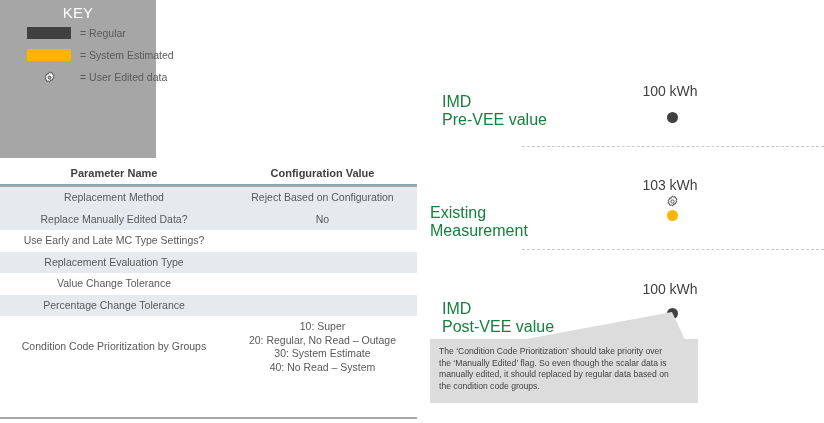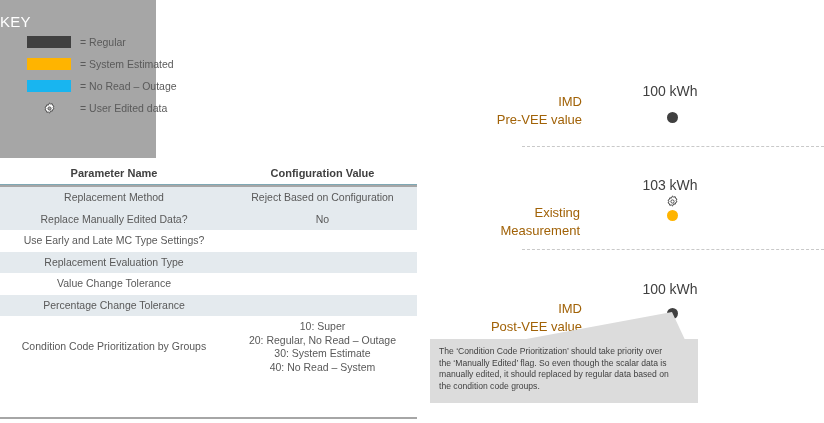--- a/index.html
+++ b/index.html
@@ -19,25 +19,25 @@
   
   #key-box {
     position: absolute;
     left: 0px;
     top: 0px;
     width: 156px;
     height: 158px;
     background: #a6a6a6;
   }
   #key-title {
-    text-align: left;
+    text-align: center;
     color: #ffffff;
     font-size: 15px;
     letter-spacing: .2px;
-    padding-top: 12px;
+    padding-top: 3px;
     height: 19px;
     line-height: 19px;
   }
   .key-row {
     display: flex;
     align-items: center;
     height: 22px;
     padding-left: 27px;
   }
   .key-swatch {
@@ -104,23 +104,23 @@
     top: 417px;
     width: 417px;
     height: 2px;
     background: #a6a6a6;
   }
   .cc-lines { white-space: pre-line; }
 
   
   .series-label {
     position: absolute;
-    font-size: 13px;
-    color: #a16207;
-    text-align: right;
+    font-size: 16px;
+    color: #15803d;
+    text-align: left;
     line-height: 18px;
     white-space: pre-line;
   }
   .value-label {
     position: absolute;
     font-size: 14px;
     color: #404040;
     text-align: center;
     white-space: nowrap;
   }
@@ -175,24 +175,20 @@
     <div class="key-swatch" style="background:#404040"></div>
     <div class="key-label">= Regular</div>
   </div>
 
   <div class="key-row">
     <div class="key-swatch" style="background:#ffb400"></div>
     <div class="key-label">= System Estimated</div>
   </div>
 
 
-  <div class="key-row">
-    <div class="key-swatch" style="background:#18b5f0"></div>
-    <div class="key-label">= No Read – Outage</div>
-  </div>
 
 
   <div class="key-row">
     <div class="key-gear-cell">
       <svg class="gear" width="13" height="13" viewBox="0 0 24 24" aria-hidden="true">
         <path d="M12 1.8l2.1 2.0 2.9-.6.6 2.9 2.6 1.4-1.4 2.6 1.4 2.6-2.6 1.4-.6 2.9-2.9-.6L12 20.4l-2.1-2.0-2.9.6-.6-2.9L3.8 14.7l1.4-2.6-1.4-2.6 2.6-1.4.6-2.9 2.9.6z" fill="#ffffff" stroke="#3f3f3f" stroke-width="1.6" stroke-linejoin="round"></path>
         <circle cx="12" cy="12" r="3.0" fill="#a6a6a6" stroke="#3f3f3f" stroke-width="1.4"></circle>
       </svg>
     </div>
     <div class="key-label">= User Edited data</div>

